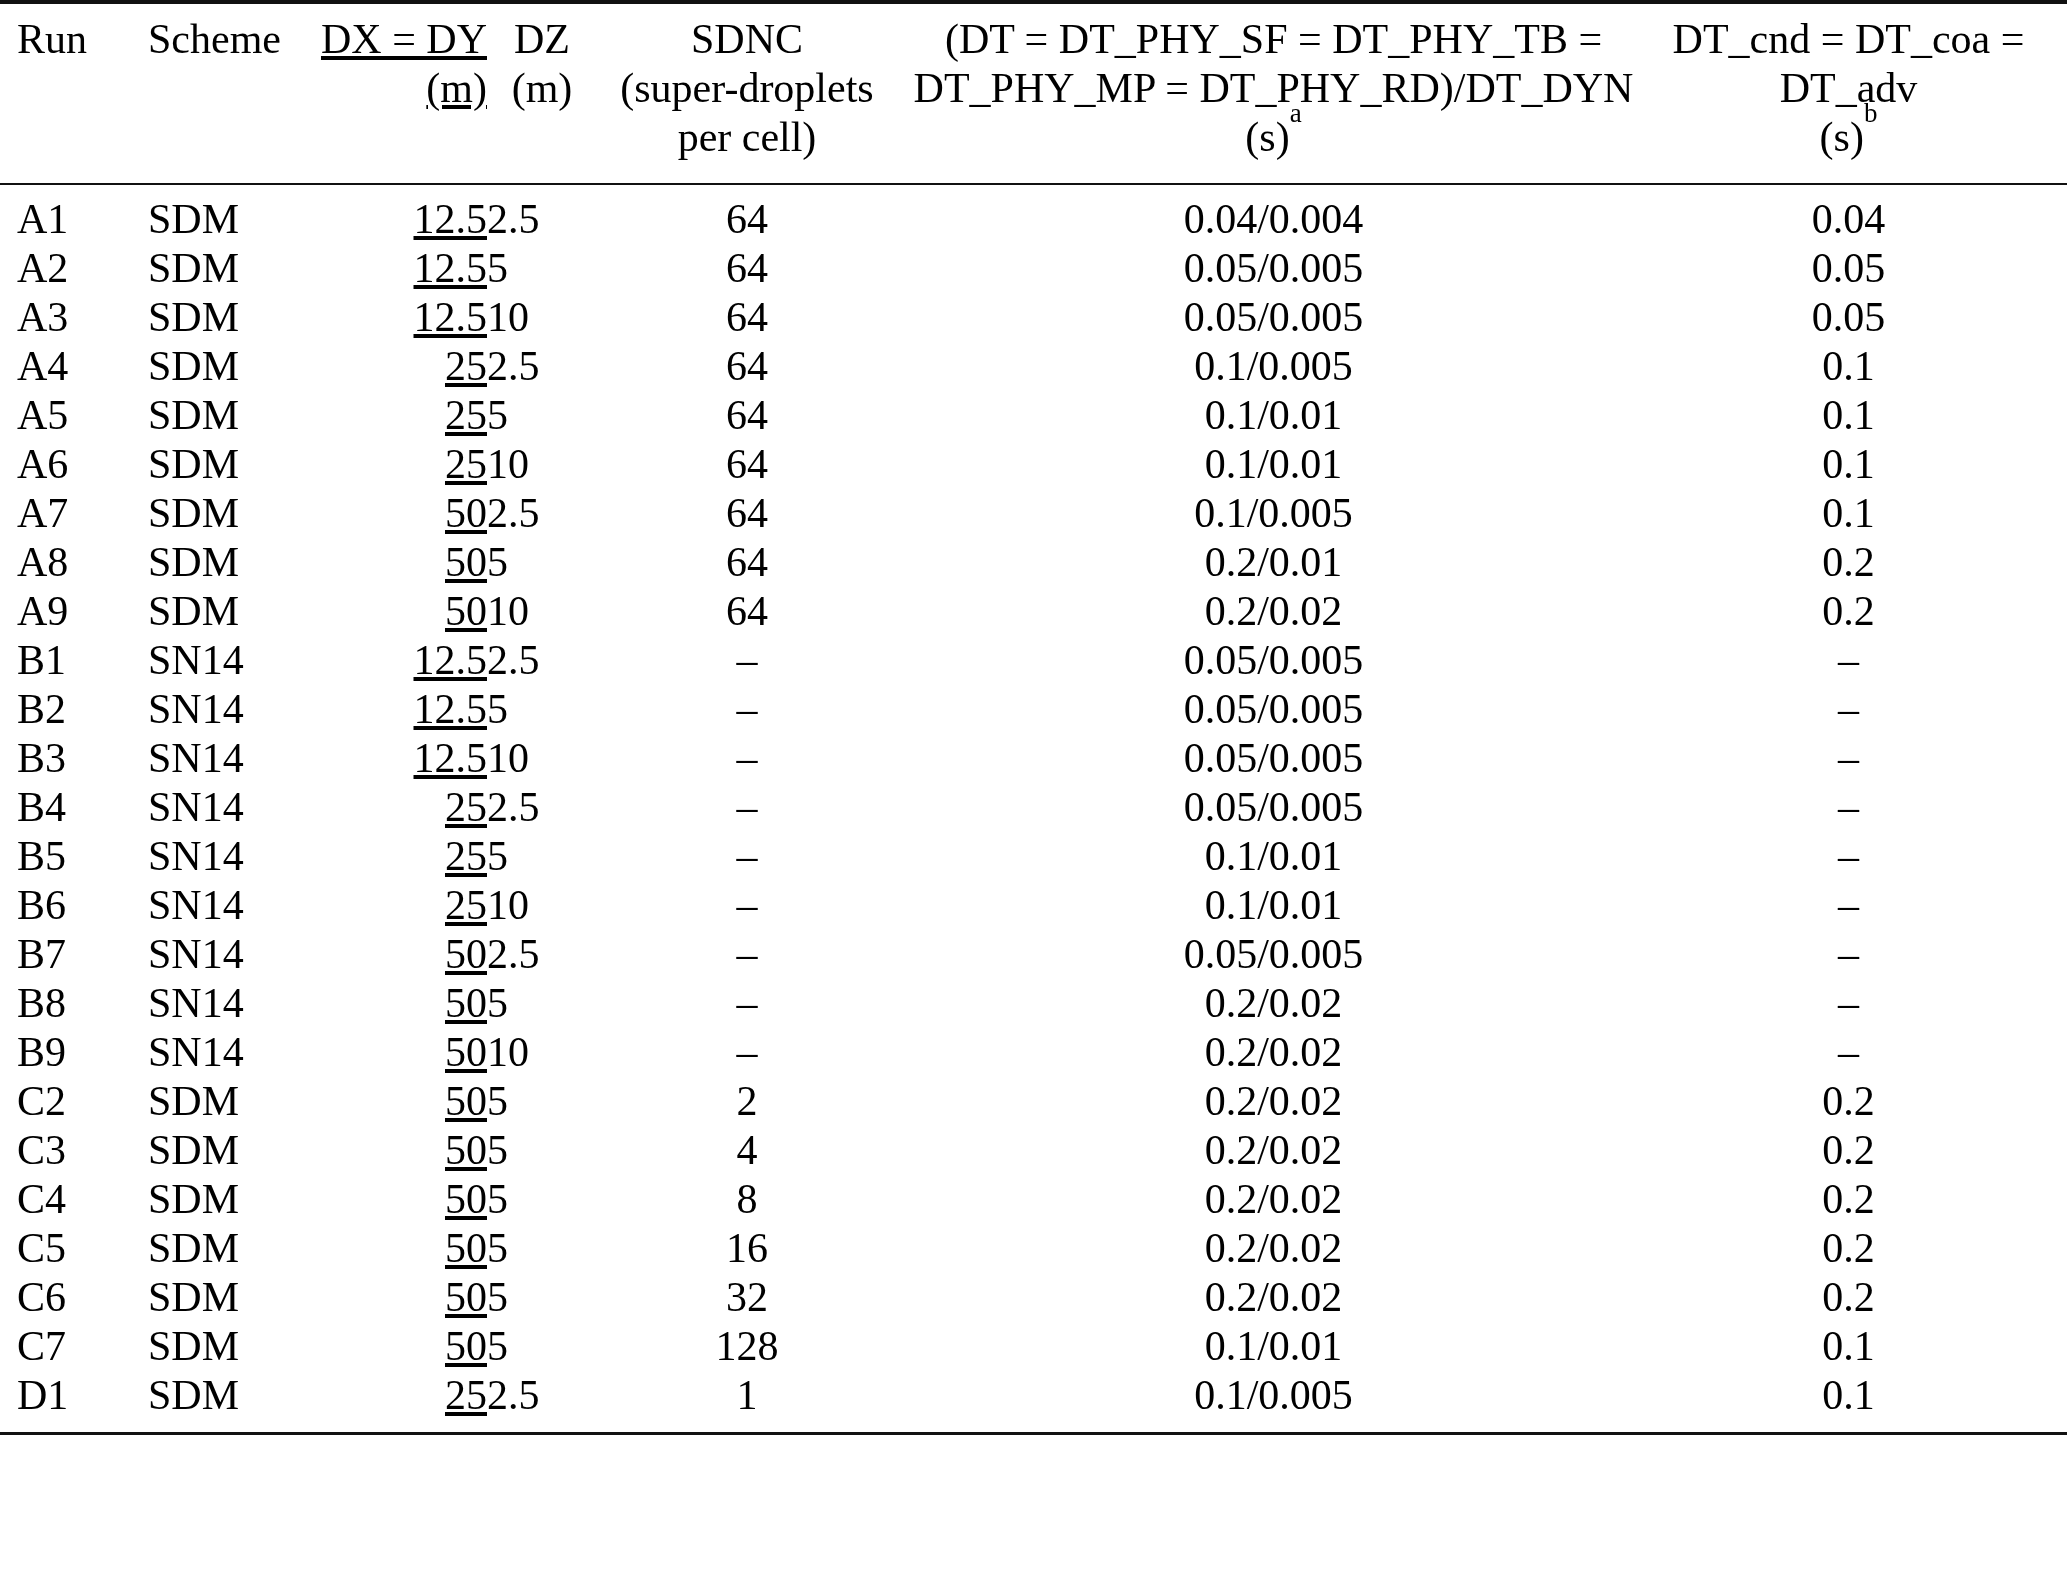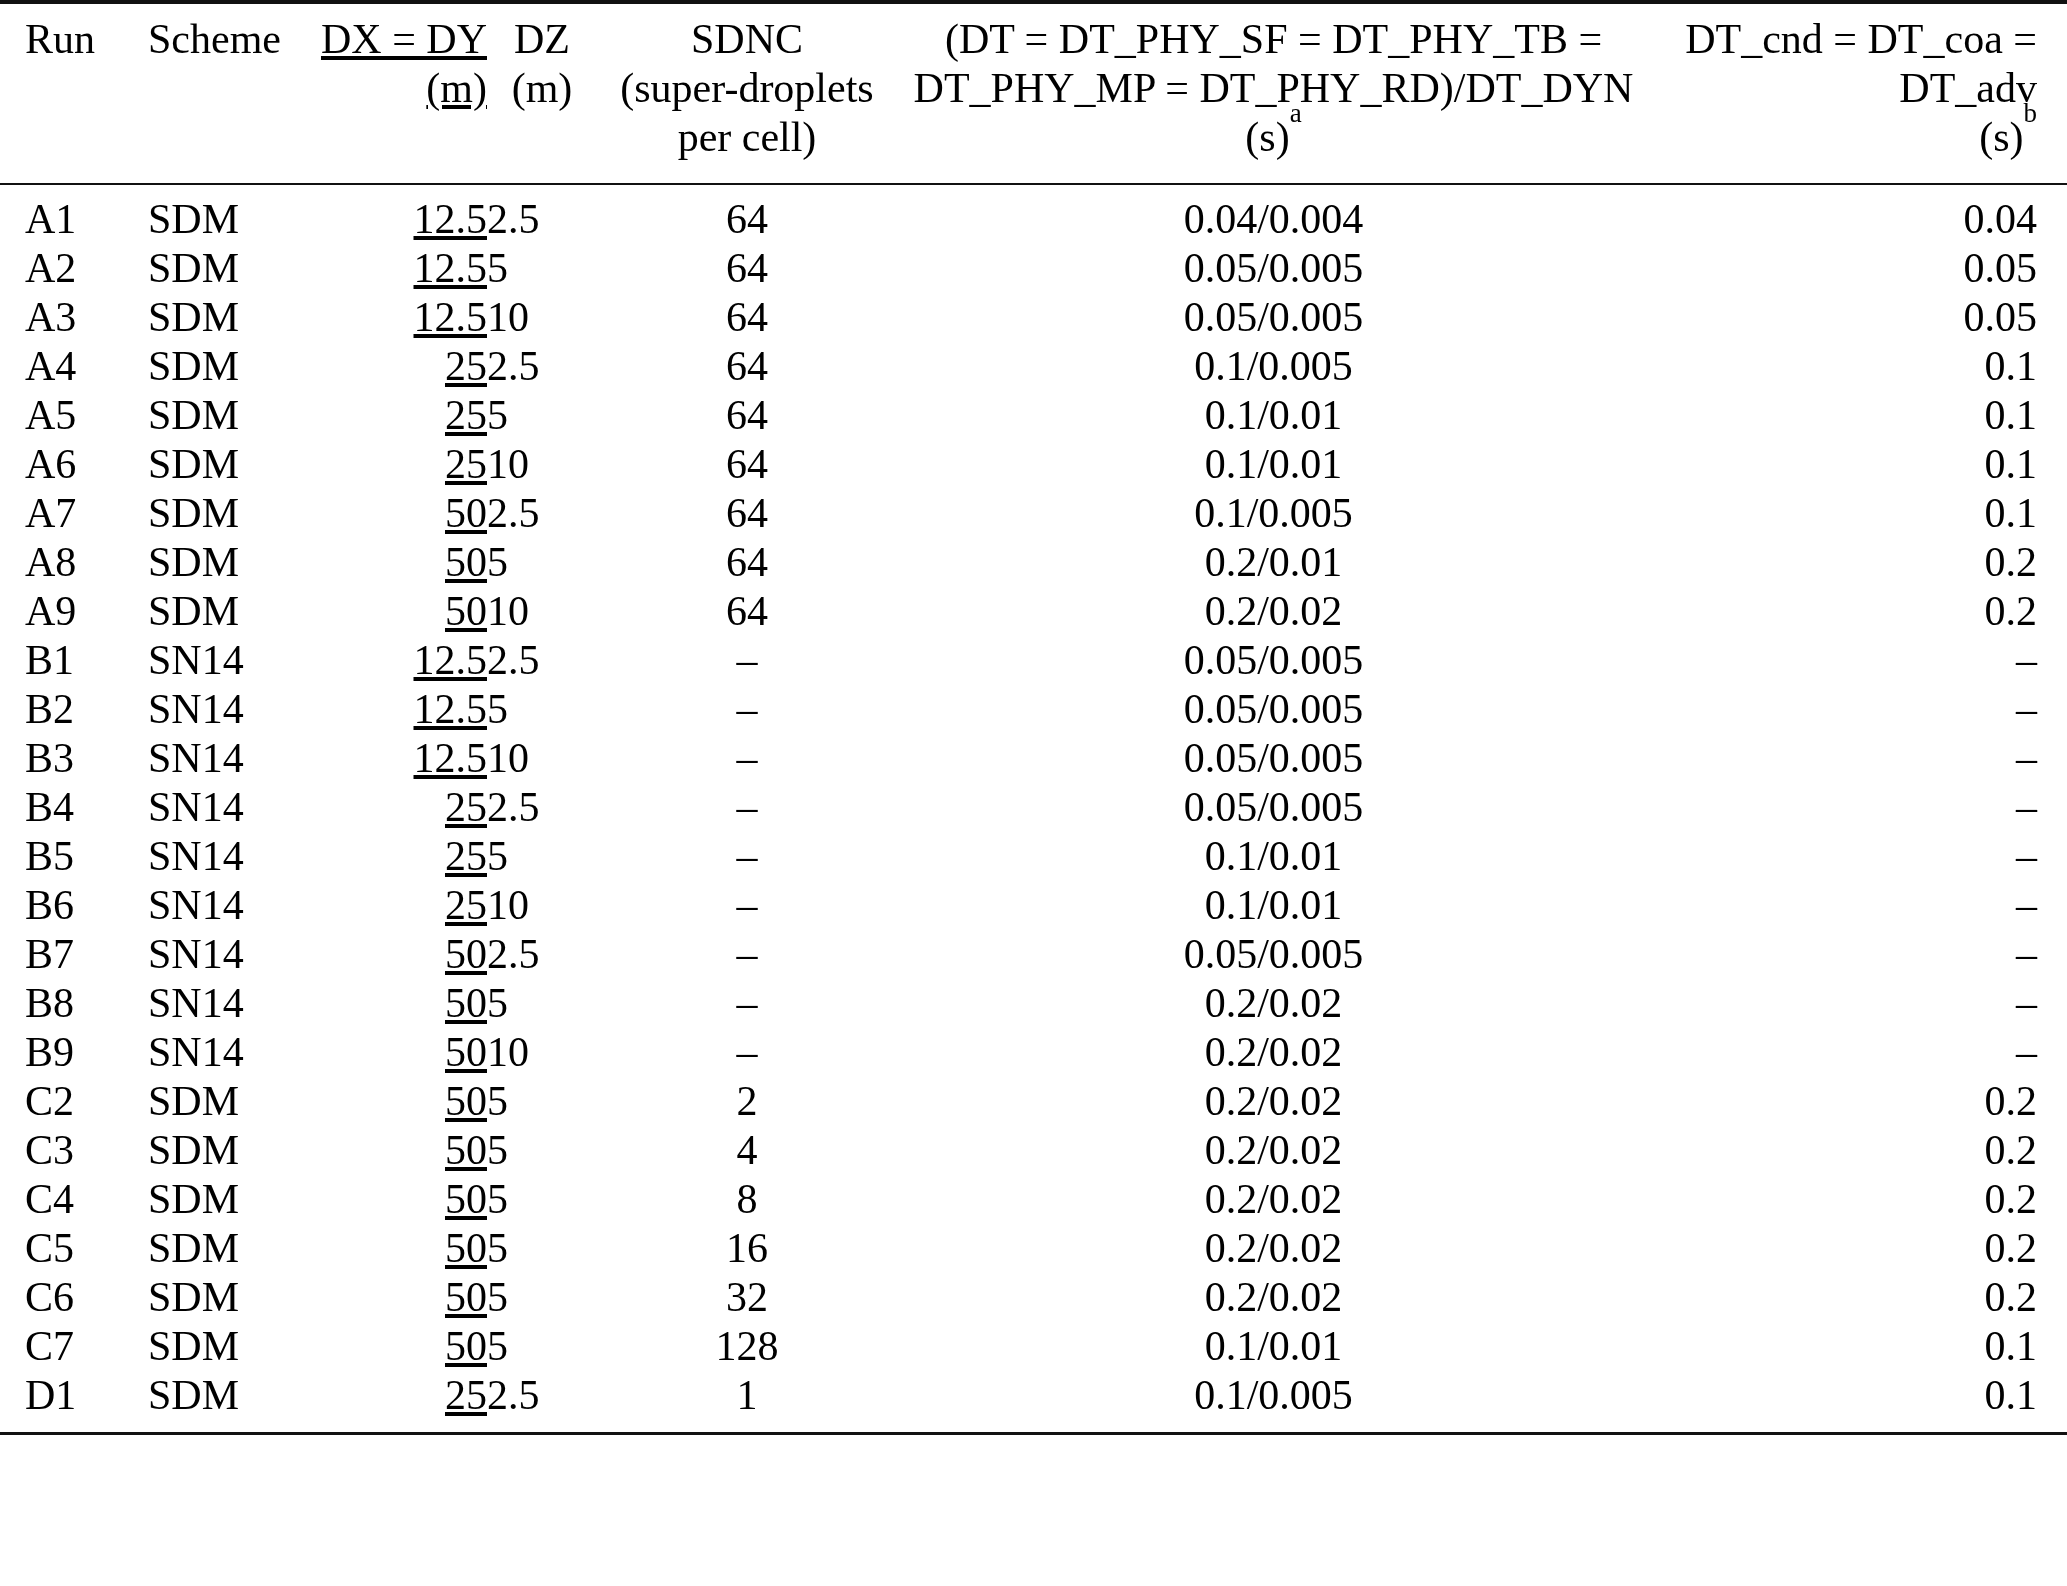--- a/index.html
+++ b/index.html
@@ -32,27 +32,27 @@
     overflow: visible;
   }
   thead th {
     vertical-align: top;
     border-bottom: 2px solid #111111;
     padding-top: 11px;
     padding-bottom: 21px;
   }
   tbody tr:first-child td { padding-top: 10px; }
   tbody tr:last-child td { padding-bottom: 12px; }
-  .c0 { text-align: left;  padding-left: 25px; font-family: Liberation Serif, serif; }
+  .c0 { text-align: left;  padding-left: 17px; font-family: Liberation Serif, serif; }
   .c1 { text-align: left; }
   .c2 { text-align: right; text-decoration: underline; }
   .c3 { }
   .c4 { text-align: center; }
   .c5 { text-align: center; }
-  .c6 { text-align: right; padding-right: 30px; }
+  .c6 { text-align: center; padding-right: 20px; }
   sup.hdr-sup {
     font-size: 27px;
     line-height: 0;
     position: relative;
     top: -14px;
   }
 </style>
 </head>
 <body>
 

